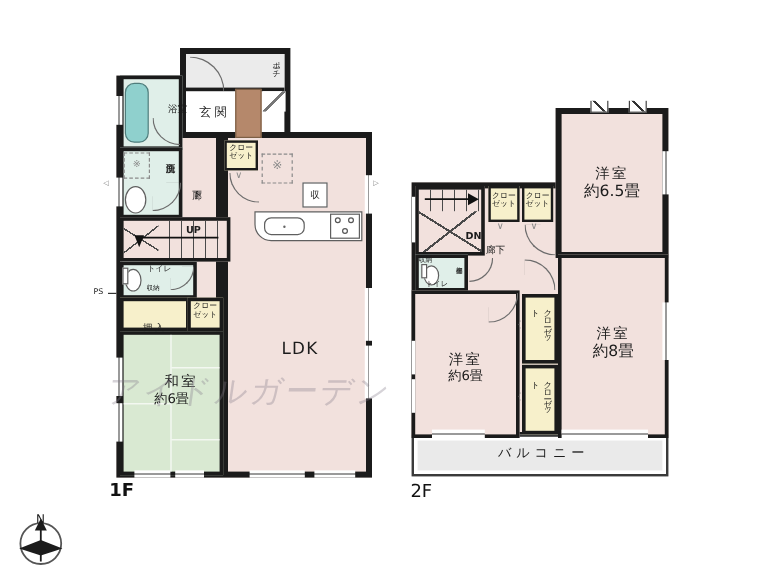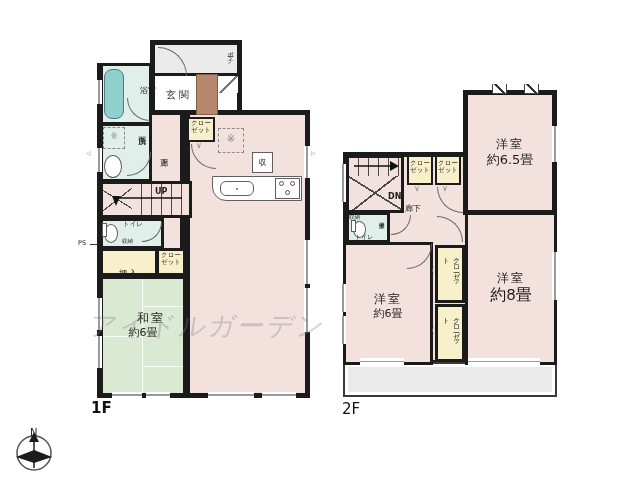--- a/index.html
+++ b/index.html
@@ -113,39 +113,41 @@
   <div class="abs fixline" style="left:252px;top:152px;width:21px;height:21px;"></div>
   <div class="lbl sm c" style="left:252px;top:158px;width:21px;">収</div>
   <div class="abs fixline" style="left:212px;top:176px;width:90px;height:25px;border-radius:0 0 0 14px;"></div>
   <div class="abs fixline" style="left:220px;top:181px;width:34px;height:15px;border-radius:6px;"></div>
   <div class="abs" style="left:236px;top:188px;width:2px;height:2px;background:#666;border-radius:50%;"></div>
   <div class="abs fixline" style="left:275px;top:178px;width:25px;height:21px;"></div>
   <div class="abs" style="left:279px;top:181px;width:5px;height:5px;border:1px solid #555;border-radius:50%;"></div>
   <div class="abs" style="left:290px;top:181px;width:5px;height:5px;border:1px solid #555;border-radius:50%;"></div>
   <div class="abs" style="left:285px;top:190px;width:5px;height:5px;border:1px solid #555;border-radius:50%;"></div>
 
+  <div class="lbl c" style="left:205px;top:283px;width:90px;font-size:14px;letter-spacing:1px;">LDK</div>
 
   <div class="wv" style="left:96px;top:80px;width:6px;height:24px;"></div>
   <div class="wv" style="left:96px;top:148px;width:6px;height:24px;"></div>
   <div class="lbl mark" style="left:86px;top:150px;font-size:6px;">◁</div>
   <div class="wv" style="left:96px;top:298px;width:6px;height:32px;"></div>
   <div class="wv" style="left:96px;top:336px;width:6px;height:32px;"></div>
   <div class="wh" style="left:112px;top:392px;width:30px;height:6px;"></div>
   <div class="wh" style="left:146px;top:392px;width:24px;height:6px;"></div>
   <div class="wh" style="left:208px;top:392px;width:46px;height:6px;"></div>
   <div class="wh" style="left:262px;top:392px;width:34px;height:6px;"></div>
   <div class="wv" style="left:304px;top:146px;width:6px;height:32px;"></div>
   <div class="lbl mark" style="left:311px;top:150px;font-size:6px;">▷</div>
   <div class="wv" style="left:304px;top:240px;width:6px;height:44px;"></div>
   <div class="wv" style="left:304px;top:288px;width:6px;height:44px;"></div>
 
   <div class="shell pink" style="left:343px;top:152px;width:214px;height:213px;"></div>
   <div class="shell pink" style="left:463px;top:90px;width:94px;height:125px;"></div>
 
   <div class="abs" style="left:343px;top:362px;width:214px;height:35px;background:#eaeaea;border:2px solid #3a3a3a;box-shadow:inset 0 0 0 3px #fff;"></div>
+  <div class="lbl c" style="left:393px;top:372px;width:120px;font-size:11px;letter-spacing:4px;">バルコニー</div>
 
   <div class="room pink" style="left:346px;top:155px;width:58px;height:58px;"></div>
   <div class="abs tv" style="left:349px;top:158px;width:52px;height:18px;"></div>
   <div class="abs winder" style="left:349px;top:176px;width:52px;height:34px;"></div>
   <svg class="abs" style="left:348px;top:156px;" width="56" height="20">
     <path d="M6,10 L42,10" stroke="#111" stroke-width="1.5" fill="none"></path>
     <polygon points="42,5 51,10 42,15" fill="#111"></polygon>
   </svg>
   <div class="lbl sm" style="left:388px;top:192px;font-weight:bold;">DN</div>
   <div class="lbl sm" style="left:405px;top:204px;">廊下</div>
@@ -163,21 +165,21 @@
   <div class="lbl" style="left:349px;top:214px;font-size:5.5px;">収納</div>
   <div class="lbl vert" style="left:379px;top:218px;height:22px;font-size:5.5px;">上部棚</div>
   <div class="lbl" style="left:355px;top:234px;font-size:6px;">トイレ</div>
   <div class="arc br" style="left:391px;top:215px;width:19px;height:19px;"></div>
 
   <div class="lbl rm c" style="left:465px;top:138px;width:90px;">洋室</div>
   <div class="lbl c" style="left:465px;top:153px;width:90px;font-size:13px;">約6.5畳</div>
 
   <div class="room pink" style="left:465px;top:212px;width:92px;height:153px;"></div>
   <div class="lbl rm c" style="left:467px;top:272px;width:88px;">洋室</div>
-  <div class="lbl c" style="left:467px;top:287px;width:88px;font-size:16px;font-family:Liberation Mono, monospace;">約8畳</div>
+  <div class="lbl c" style="left:467px;top:287px;width:88px;font-size:13px;">約8畳</div>
 
   <div class="room pink" style="left:343px;top:242px;width:90px;height:123px;"></div>
   <div class="lbl rm c" style="left:345px;top:293px;width:86px;">洋室</div>
   <div class="lbl c" style="left:345px;top:308px;width:86px;font-size:11px;">約6畳</div>
 
   <div class="room yellow" style="left:435px;top:245px;width:30px;height:58px;"></div>
   <div class="lbl vert" style="left:440px;top:252px;height:34px;font-size:7px;line-height:1.5;">クローゼット</div>
   <div class="room yellow" style="left:435px;top:304px;width:30px;height:58px;"></div>
   <div class="lbl vert" style="left:440px;top:312px;height:34px;font-size:7px;line-height:1.5;">クローゼット</div>
   <div class="lbl sm mark" style="left:427px;top:266px;">〈</div>

